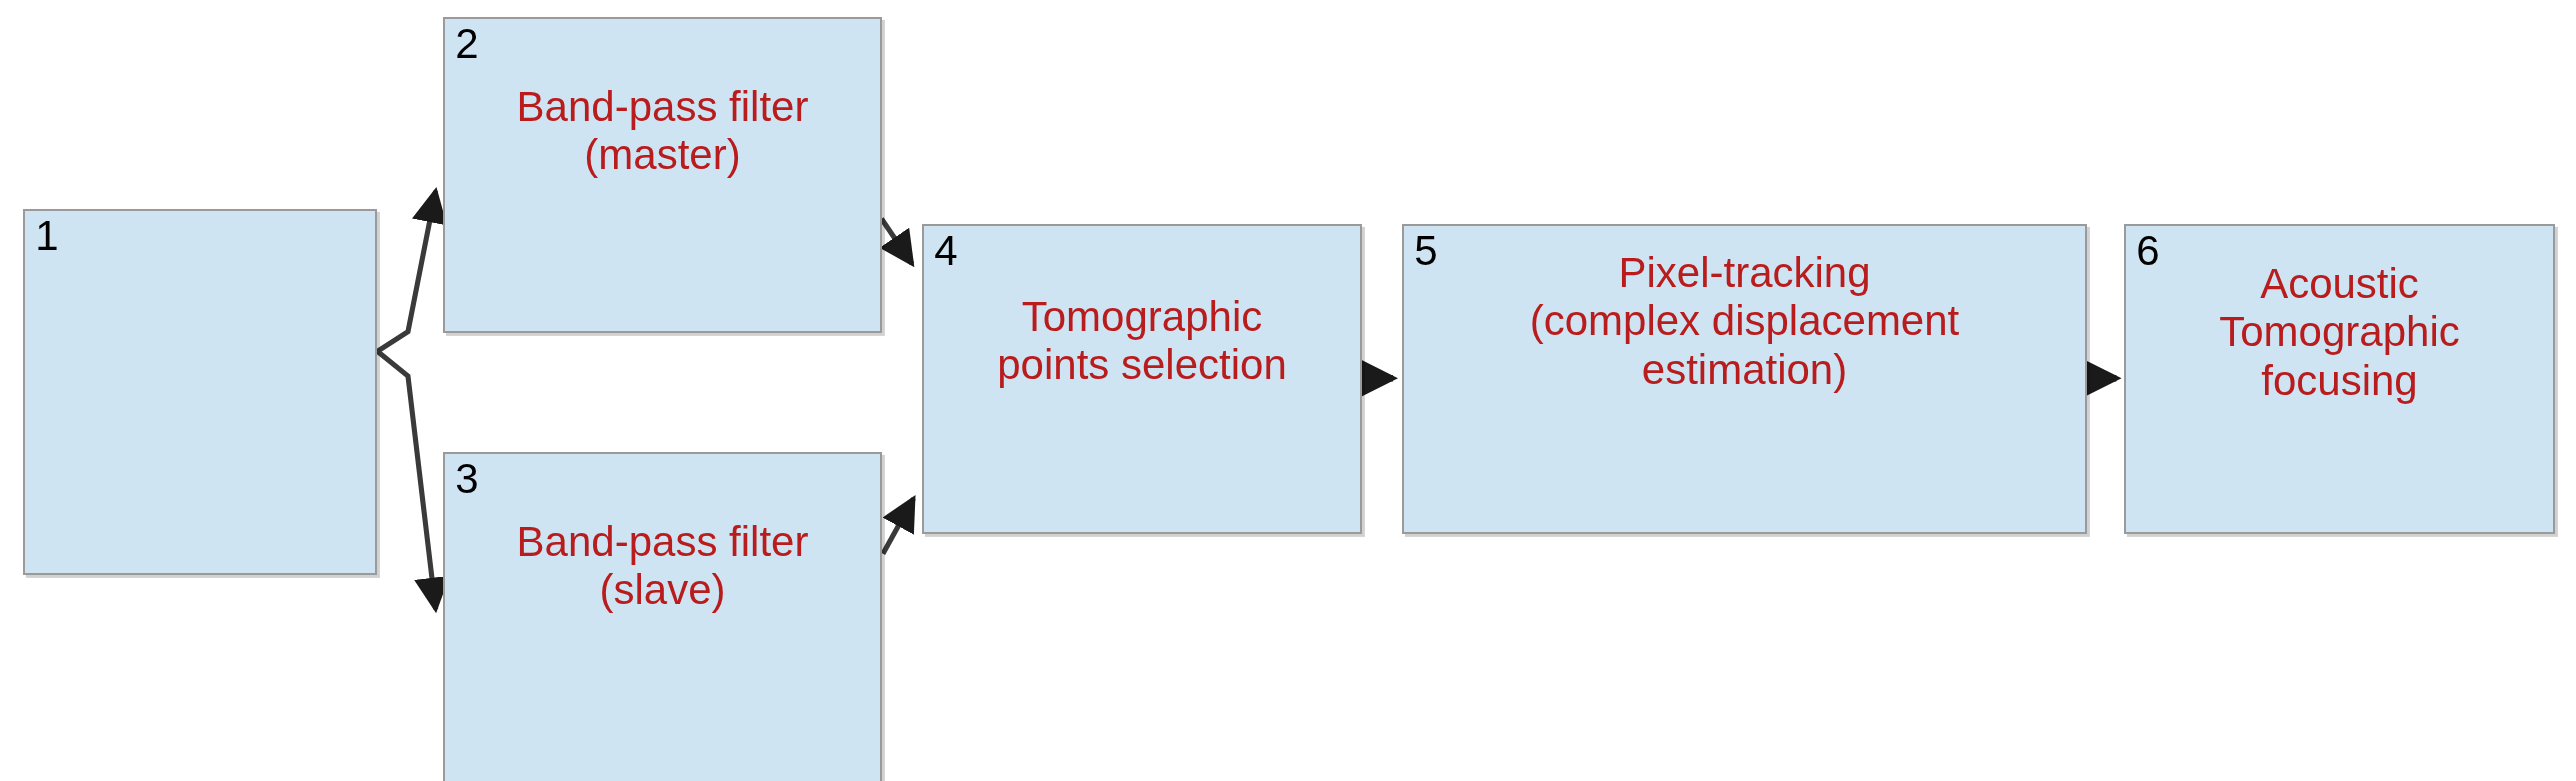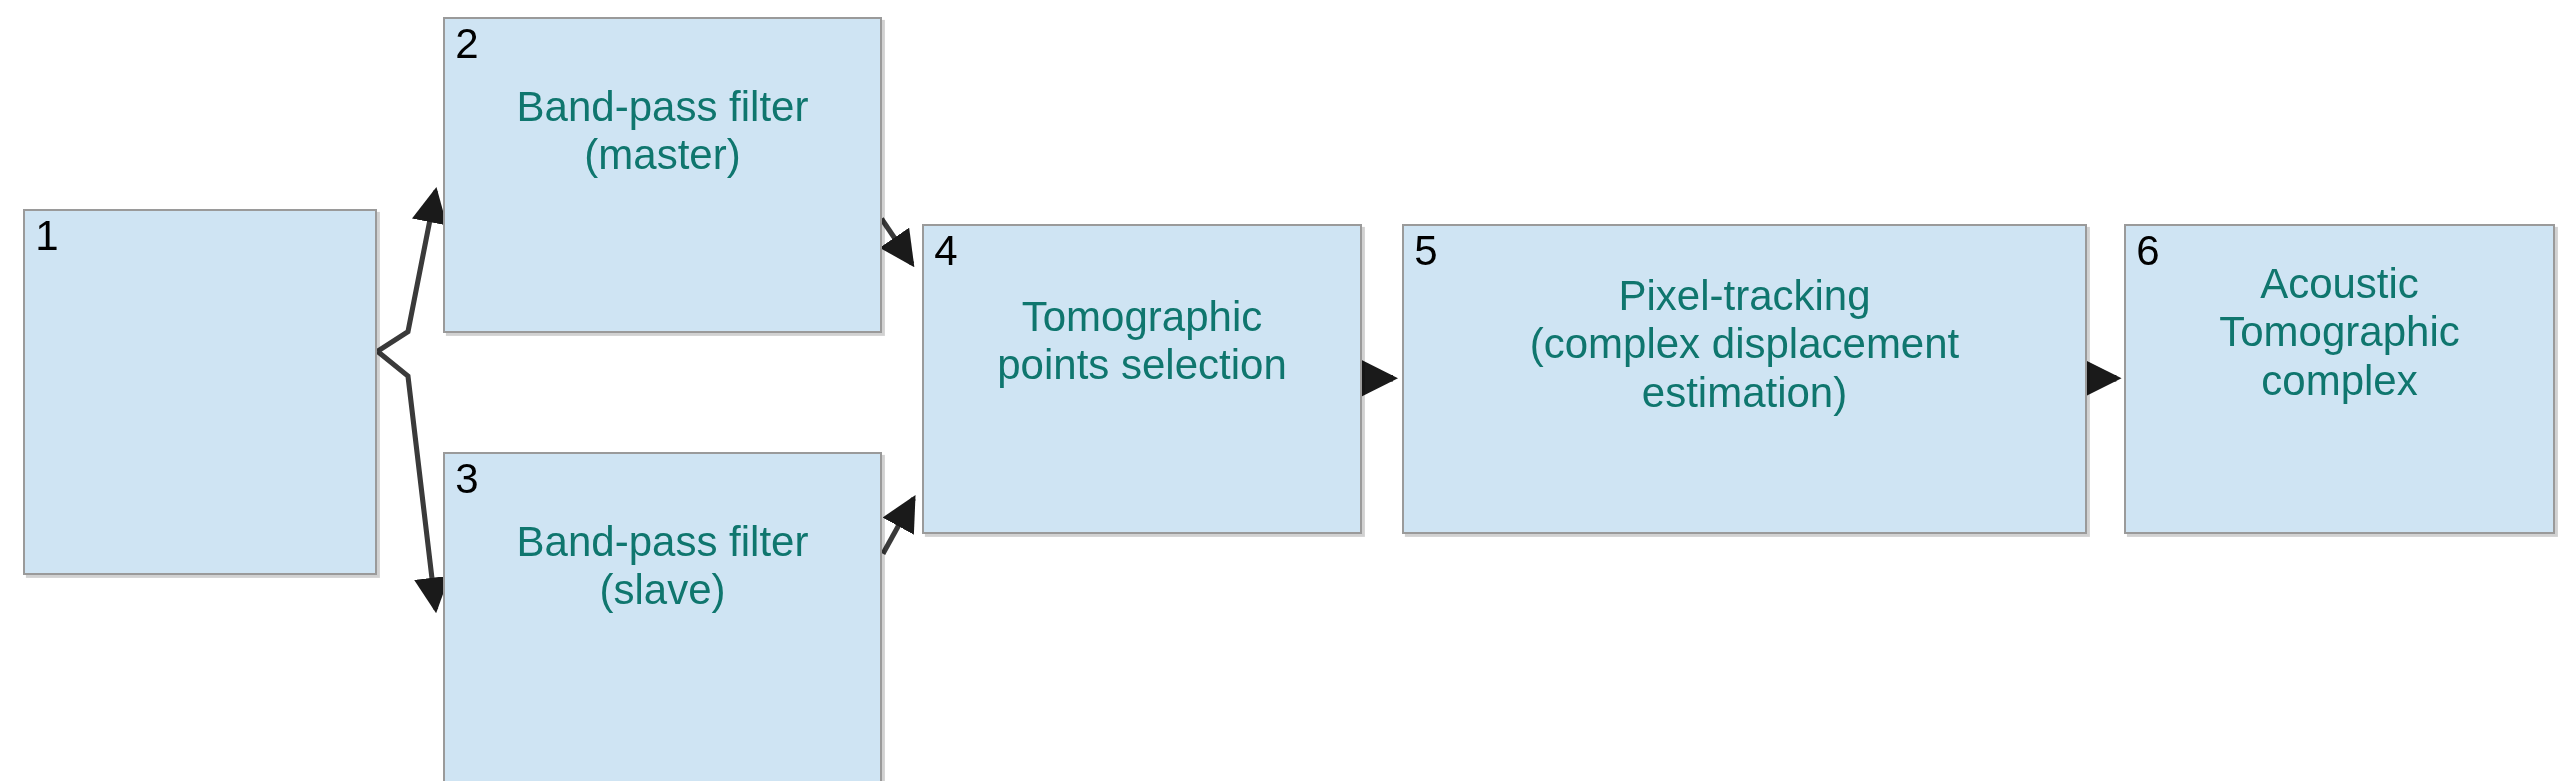--- a/index.html
+++ b/index.html
@@ -38,39 +38,39 @@
     line-height: 1;
     color: #000000;
   }
   .node-label {
     position: absolute;
     left: 0;
     right: 0;
     text-align: center;
     font-size: 42px;
     line-height: 1.15;
-    color: #0f766e;
+    color: #b91c1c;
     white-space: pre-line;
   }
 
   
   #node-1 { left: 23px;   top: 209px; width: 354px;  height: 366px; }
   #node-1 .node-label { top: 92px; }
 
   #node-2 { left: 443px;  top: 17px;  width: 439px;  height: 316px; }
   #node-2 .node-label { top: 64px; }
 
   #node-3 { left: 443px;  top: 452px; width: 439px;  height: 331px; }
   #node-3 .node-label { top: 64px; }
 
   #node-4 { left: 922px; top: 224px; width: 440px;  height: 310px; }
   #node-4 .node-label { top: 67px; }
 
   #node-5 { left: 1402px; top: 224px; width: 685px;  height: 310px; }
-  #node-5 .node-label { top: 46px; }
+  #node-5 .node-label { top: 23px; }
 
   #node-6 { left: 2124px; top: 224px; width: 431px;  height: 310px; }
   #node-6 .node-label { top: 34px; }
 </style>
 </head>
 <body>
 
 <div id="canvas">
 
   <svg id="edges" viewBox="0 0 3536 1073" xmlns="http://www.w3.org/2000/svg">
@@ -126,17 +126,17 @@
     <span class="node-index">5</span>
     <span class="node-label">Pixel-tracking
 (complex displacement
 estimation)</span>
   </div>
 
   <div class="node" id="node-6">
     <span class="node-index">6</span>
     <span class="node-label">Acoustic
 Tomographic
-complex</span>
+focusing</span>
   </div>
 
 </div>
 
 
 </body></html>

